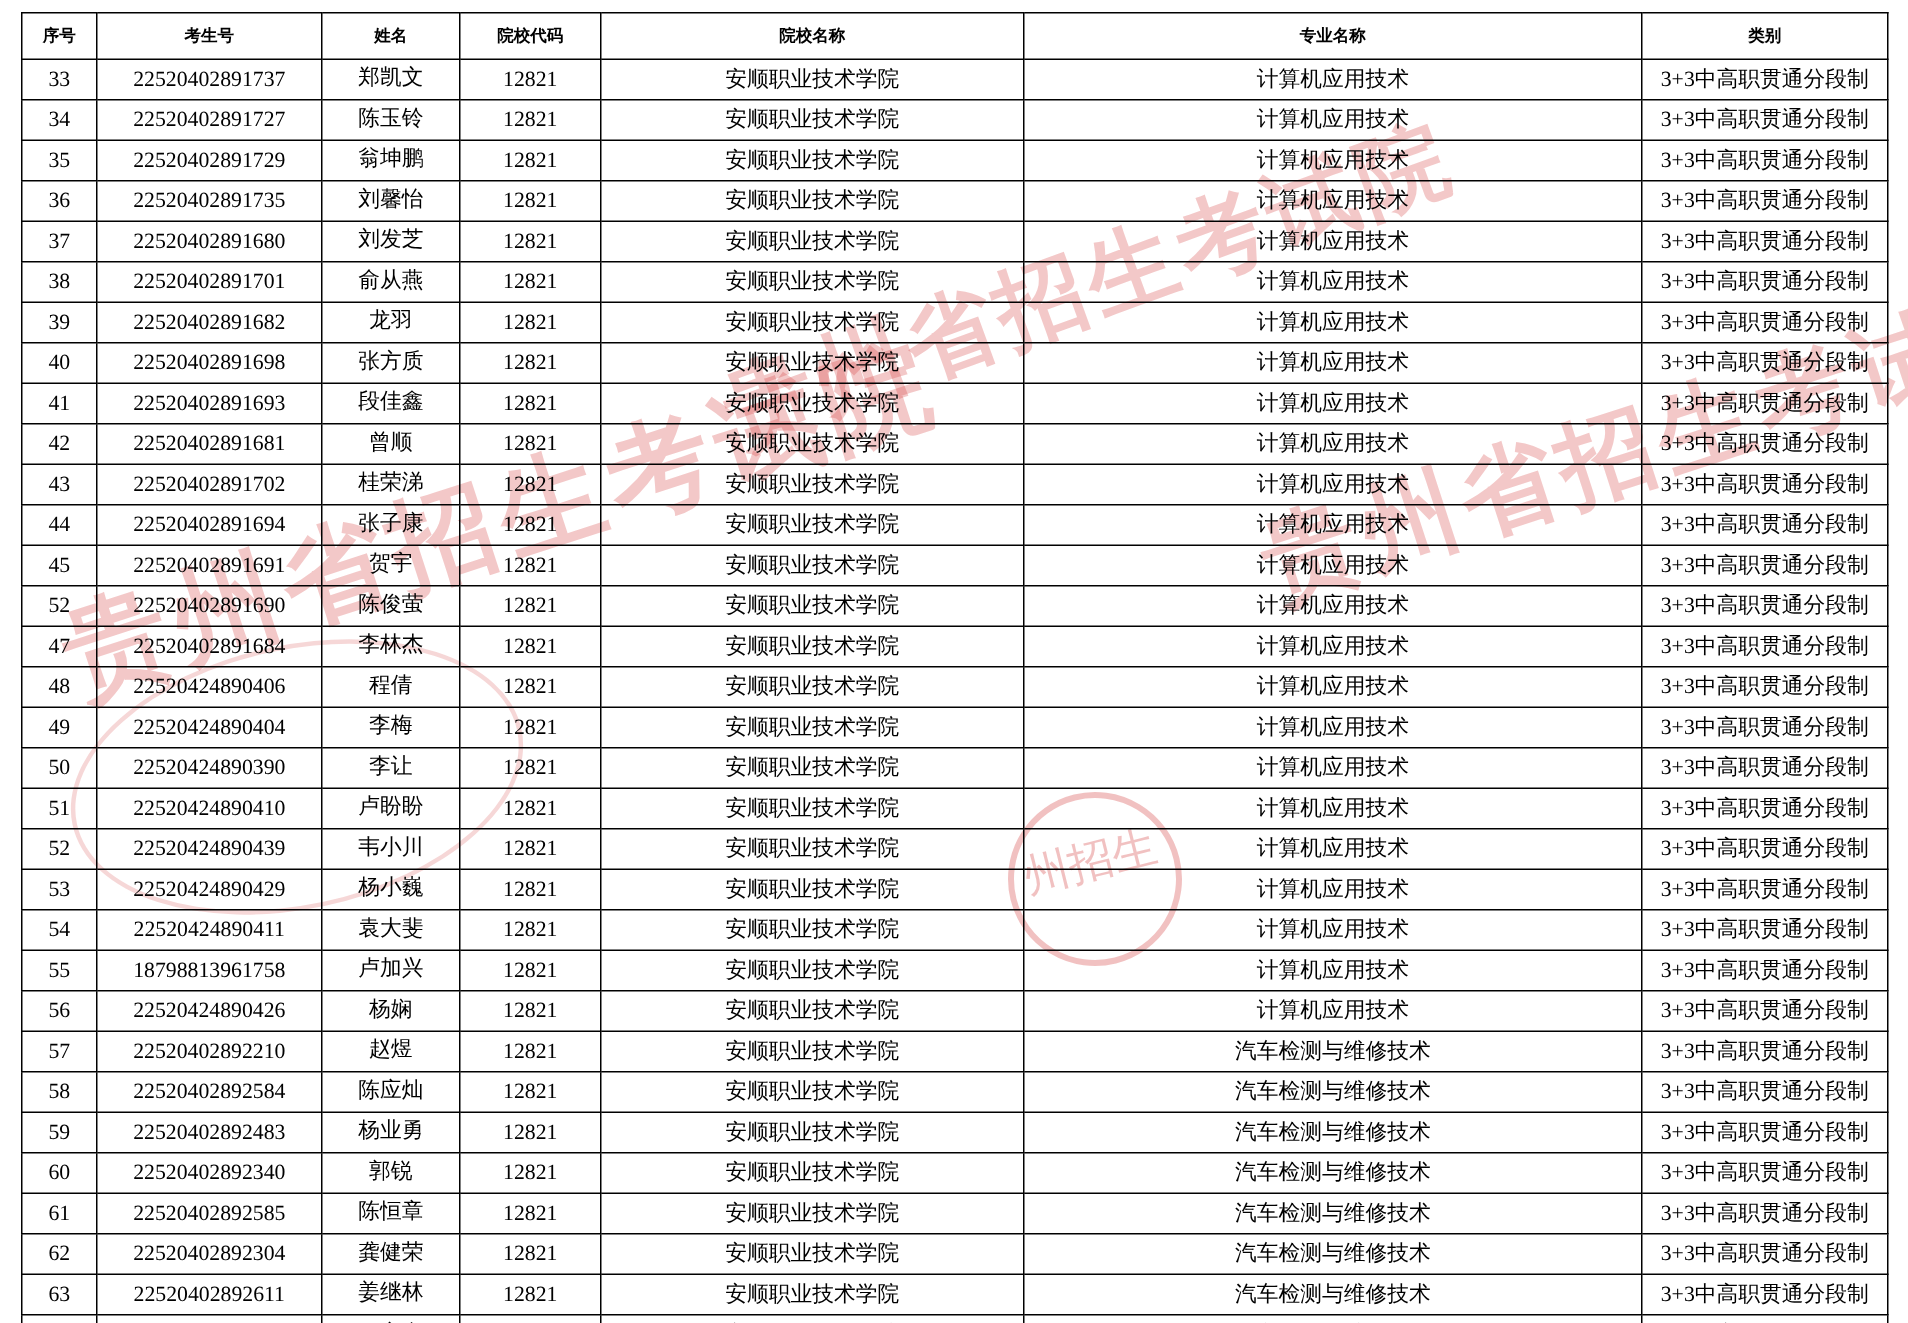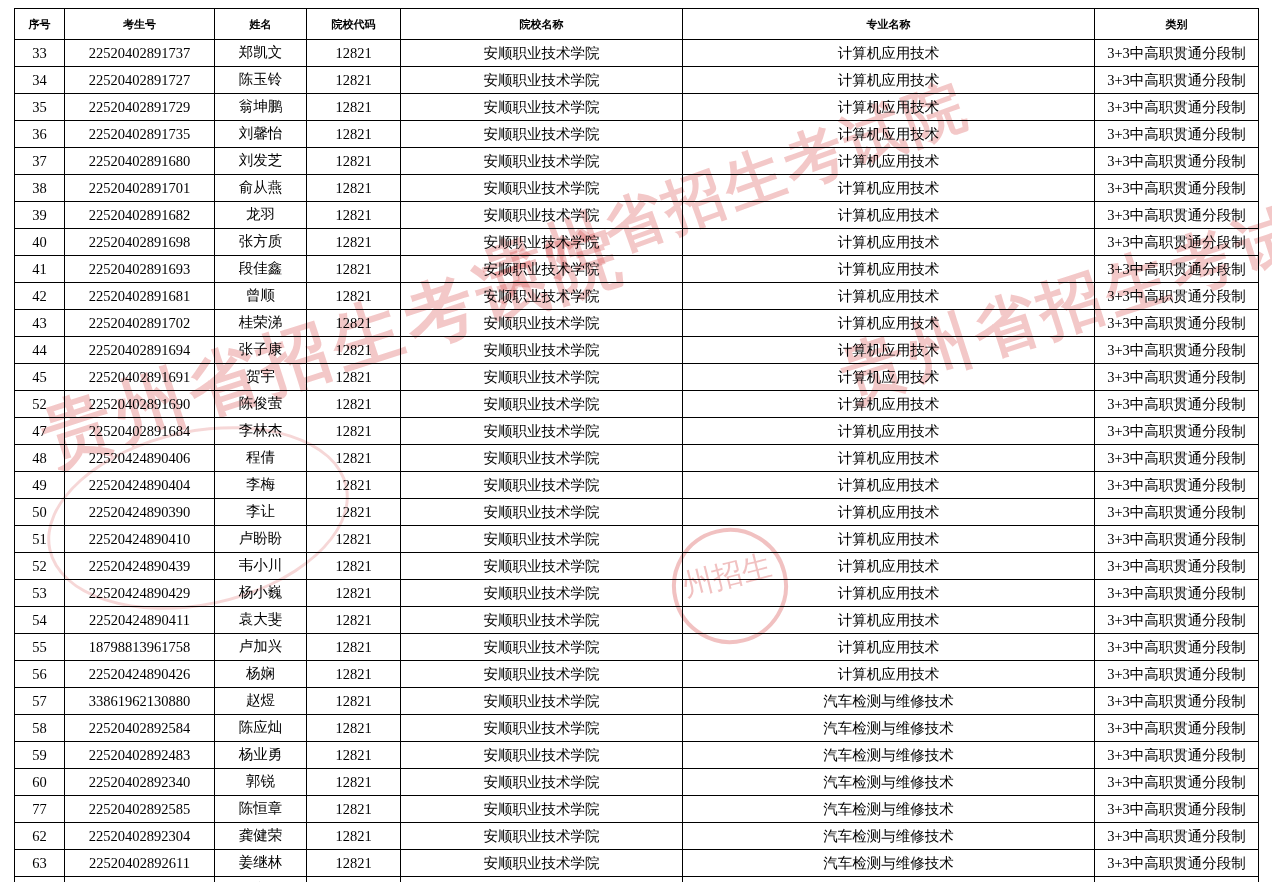--- a/index.html
+++ b/index.html
@@ -398,21 +398,21 @@
           <td class="c-seq">56</td>
           <td class="c-num">22520424890426</td>
           <td class="c-name">杨娴</td>
           <td class="c-code">12821</td>
           <td class="c-school">安顺职业技术学院</td>
           <td class="c-major">计算机应用技术</td>
           <td class="c-type">3+3中高职贯通分段制</td>
         </tr>
         <tr>
           <td class="c-seq">57</td>
-          <td class="c-num">33861962130880</td>
+          <td class="c-num">22520402892210</td>
           <td class="c-name">赵煜</td>
           <td class="c-code">12821</td>
           <td class="c-school">安顺职业技术学院</td>
           <td class="c-major">汽车检测与维修技术</td>
           <td class="c-type">3+3中高职贯通分段制</td>
         </tr>
         <tr>
           <td class="c-seq">58</td>
           <td class="c-num">22520402892584</td>
           <td class="c-name">陈应灿</td>
@@ -433,21 +433,21 @@
         <tr>
           <td class="c-seq">60</td>
           <td class="c-num">22520402892340</td>
           <td class="c-name">郭锐</td>
           <td class="c-code">12821</td>
           <td class="c-school">安顺职业技术学院</td>
           <td class="c-major">汽车检测与维修技术</td>
           <td class="c-type">3+3中高职贯通分段制</td>
         </tr>
         <tr>
-          <td class="c-seq">77</td>
+          <td class="c-seq">61</td>
           <td class="c-num">22520402892585</td>
           <td class="c-name">陈恒章</td>
           <td class="c-code">12821</td>
           <td class="c-school">安顺职业技术学院</td>
           <td class="c-major">汽车检测与维修技术</td>
           <td class="c-type">3+3中高职贯通分段制</td>
         </tr>
         <tr>
           <td class="c-seq">62</td>
           <td class="c-num">22520402892304</td>

